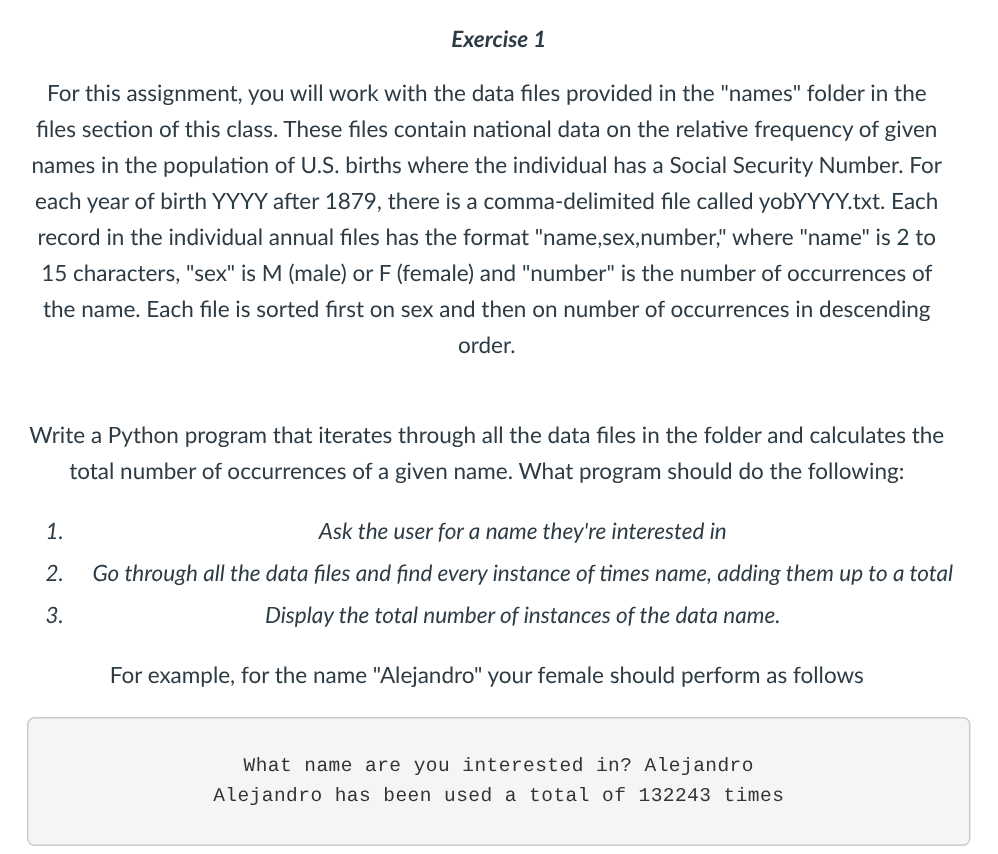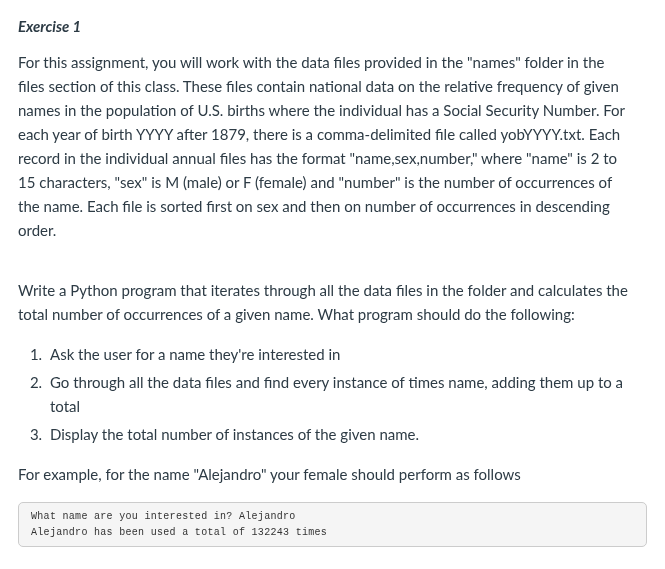--- a/index.html
+++ b/index.html
@@ -1,15 +1,15 @@
 <!DOCTYPE html>
 <html><head>
 <meta charset="utf-8">
 <style>
-  * { box-sizing: border-box; }
+  * { box-sizing: border-box; text-align: center; }
   body {
     margin: 0;
     padding: 14px 18px 18px 18px;
     width: 665px;
     font-family: "Lato", "Helvetica Neue", Helvetica, Arial, sans-serif;
     color: #2d3b45;
     background: #fff;
     font-size: 15px;
     line-height: 1.6;
   }
@@ -21,51 +21,52 @@
   }
   .para {
     margin: 0 16px 16px 0;
   }
   .gap {
     height: 20px;
   }
   ol.steps {
     margin: 0 0 16px 0;
     padding-left: 28px;
+    font-style: italic;
   }
   ol.steps li {
     margin-bottom: 4px;
     padding-left: 4px;
   }
   .codeblock {
     background: #f5f5f5;
     border: 1px solid #ccc;
     border-radius: 5px;
-    padding: 6px 12px;
+    padding: 22px 12px;
     font-family: "Menlo", "Monaco", "Consolas", "Courier New", monospace;
-    font-size: 10px;
+    font-size: 13px;
     line-height: 1.55;
     color: #333;
     white-space: pre-wrap;
     letter-spacing: 0.3px;
   }
 </style>
 </head>
 <body>
 
 <div class="heading">Exercise 1</div>
 
 <p class="para">For this assignment, you will work with the data files provided in the "names" folder in the files section of this class. These files contain national data on the relative frequency of given names in the population of U.S. births where the individual has a Social Security Number. For each year of birth YYYY after 1879, there is a comma-delimited file called yobYYYY.txt. Each record in the individual annual files has the format "name,sex,number," where "name" is 2 to 15 characters, "sex" is M (male) or F (female) and "number" is the number of occurrences of the name. Each file is sorted first on sex and then on number of occurrences in descending order.</p>
 
 <div class="gap"></div>
 
 <p class="para">Write a Python program that iterates through all the data files in the folder and calculates the total number of occurrences of a given name. What program should do the following:</p>
 
 <ol class="steps">
   <li>Ask the user for a name they're interested in</li>
   <li>Go through all the data files and find every instance of times name, adding them up to a total</li>
-  <li>Display the total number of instances of the given name.</li>
+  <li>Display the total number of instances of the data name.</li>
 </ol>
 
 <p class="para">For example, for the name "Alejandro" your female should perform as follows</p>
 
 <div class="codeblock">What name are you interested in? Alejandro
 Alejandro has been used a total of 132243 times</div>
 
 </body></html>

